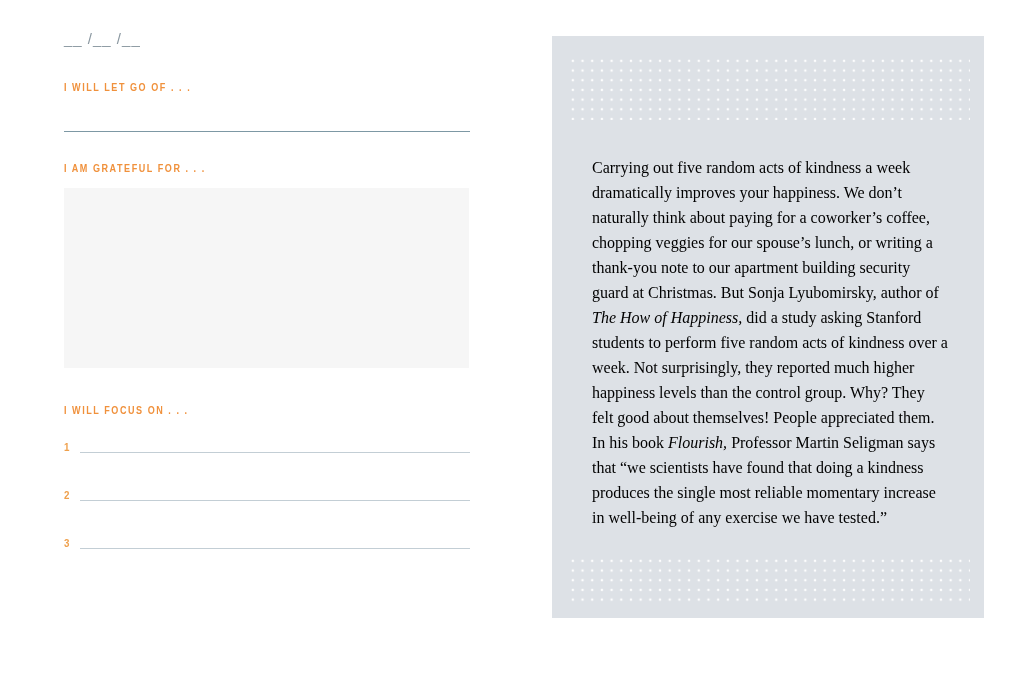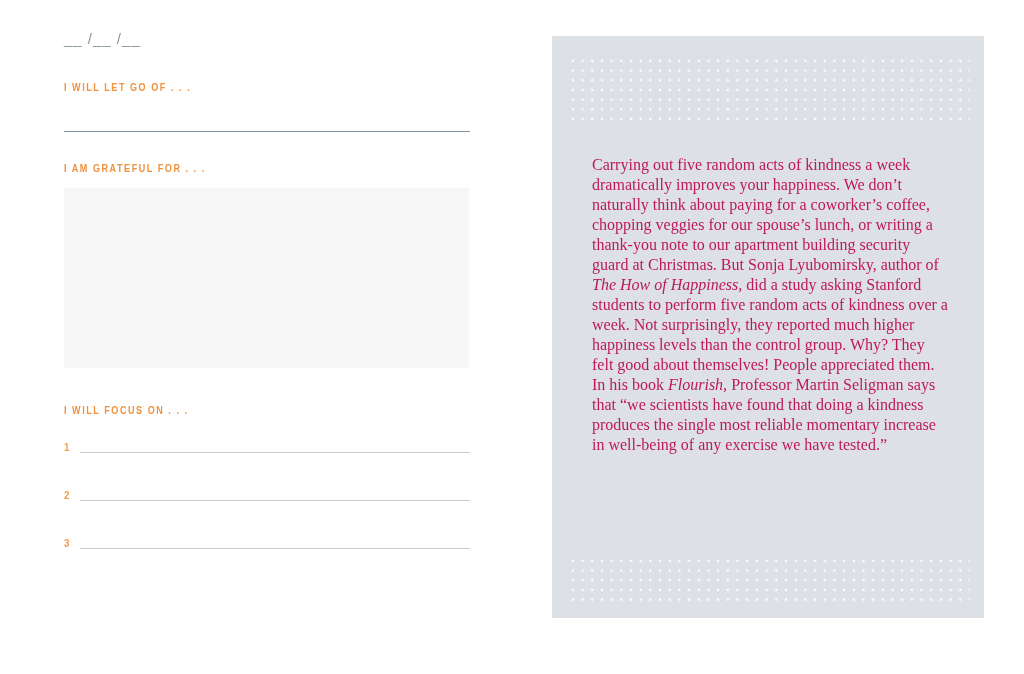--- a/index.html
+++ b/index.html
@@ -75,21 +75,21 @@
   .card-title {
     background: #dde1e6; padding: 5px 13px;
     color: #f0913c; font-weight: bold; font-size: 15px;
     letter-spacing: 2px; white-space: nowrap;
     transform: scaleX(0.88); transform-origin: 50% 50%;
   }
 
   .card-body {
     position: absolute; left: 40px; top: 119px; width: 356px;
     font-family: "Liberation Serif", "DejaVu Serif", serif;
-    font-size: 16px; line-height: 20px; color: #be185d;
+    font-size: 16px; line-height: 25px; color: #000000;
     text-align: left;
   }
   .card-body .em { font-style: italic; }
 </style>
 </head>
 <body>
 
 <div class="spread">
 
   <section class="left-page">

